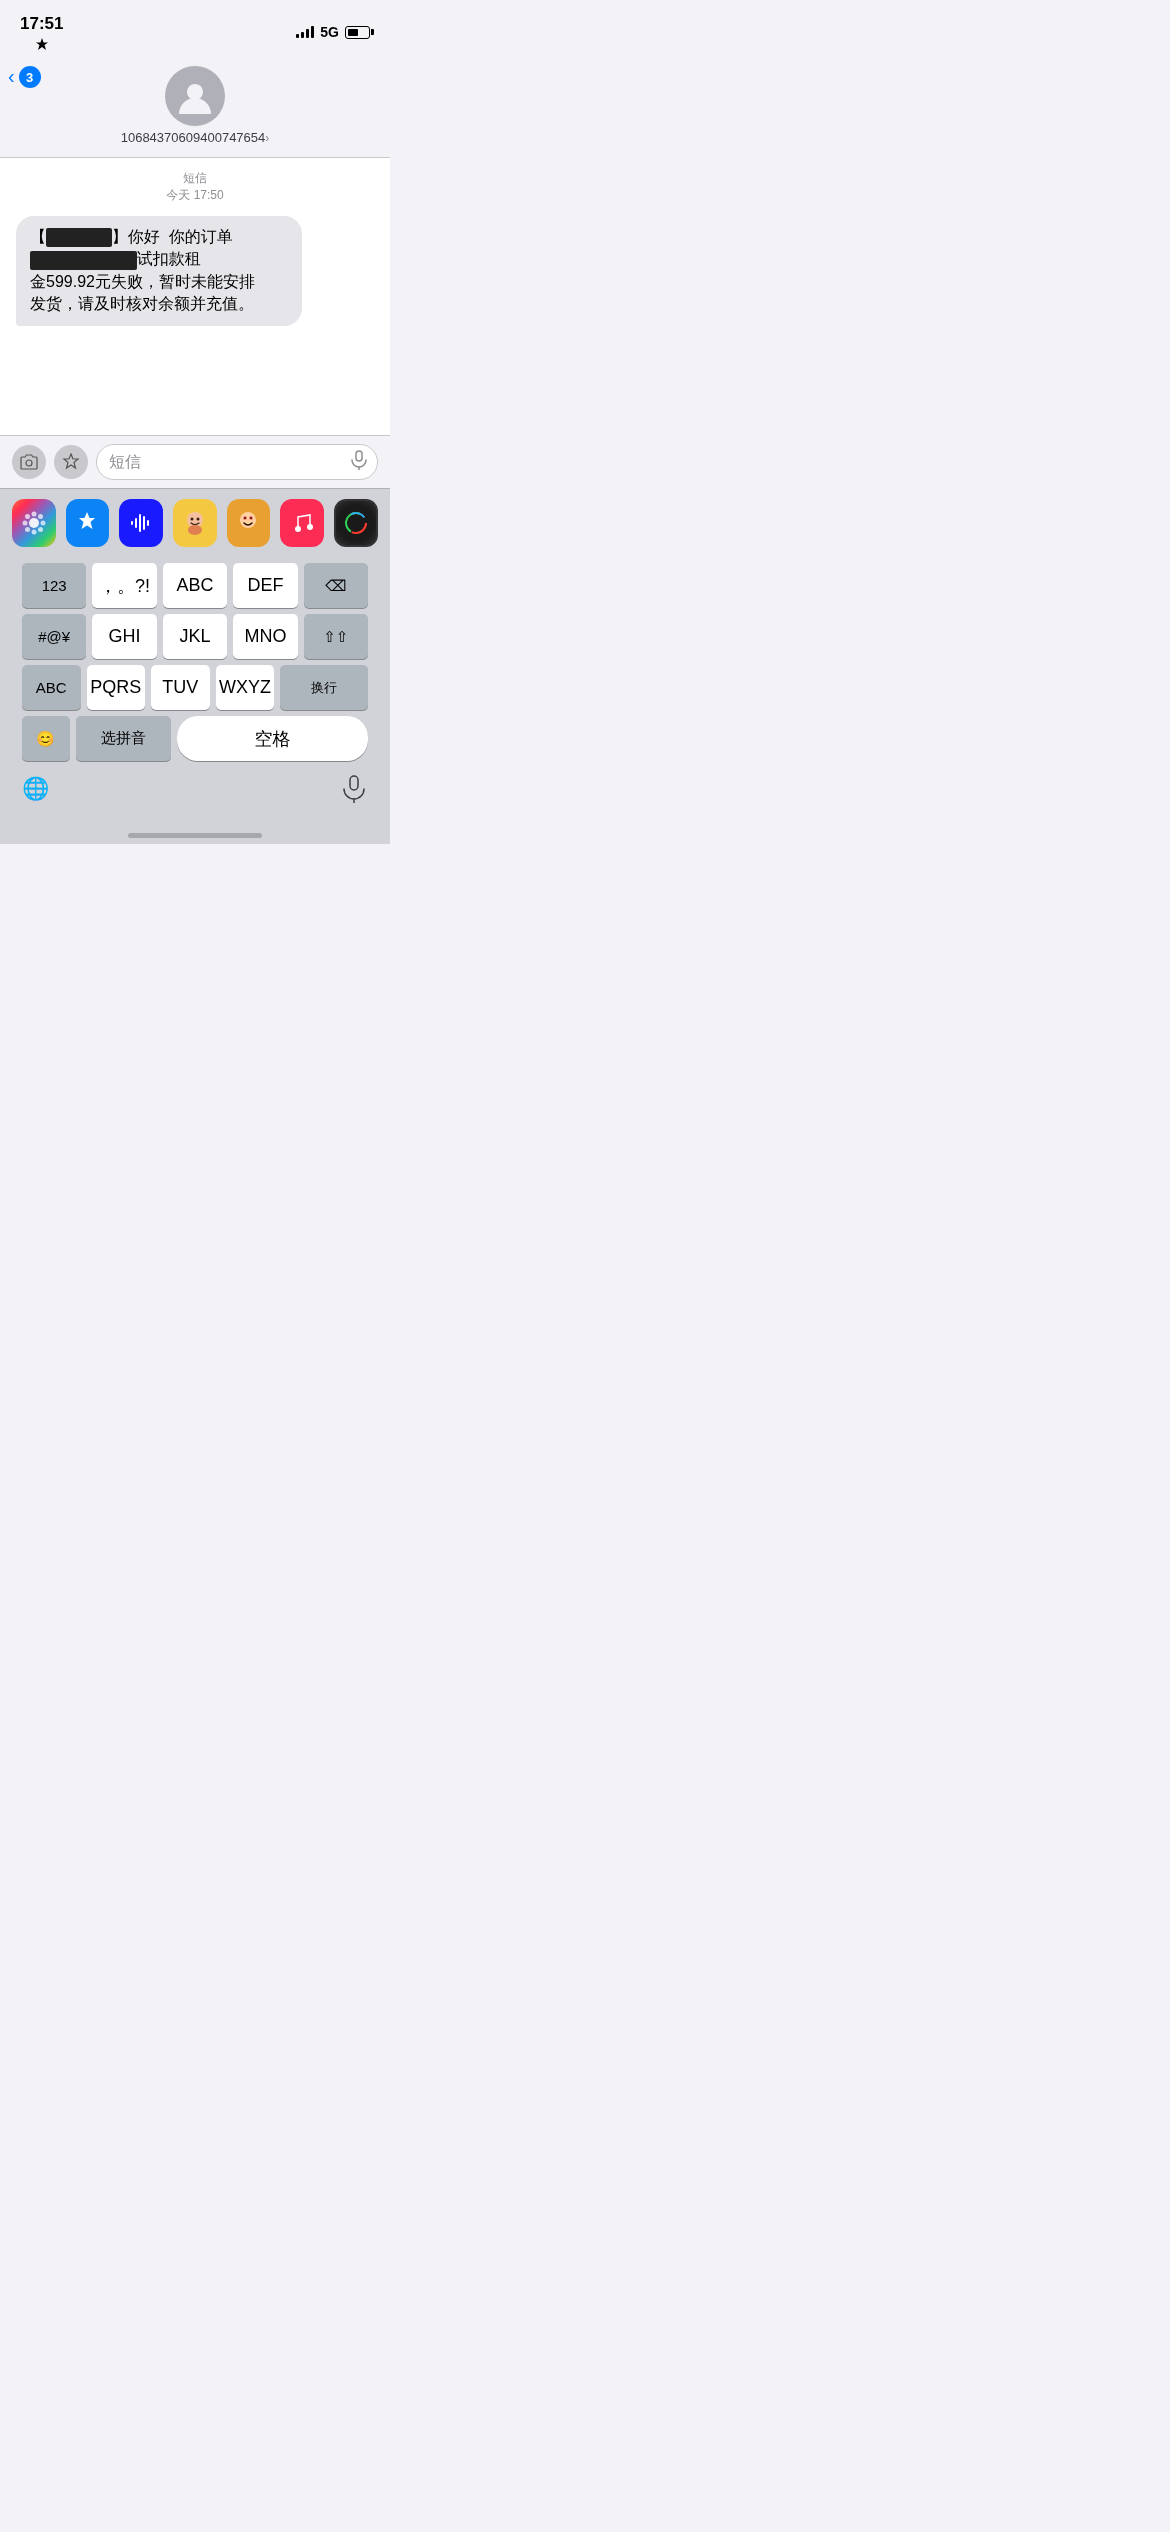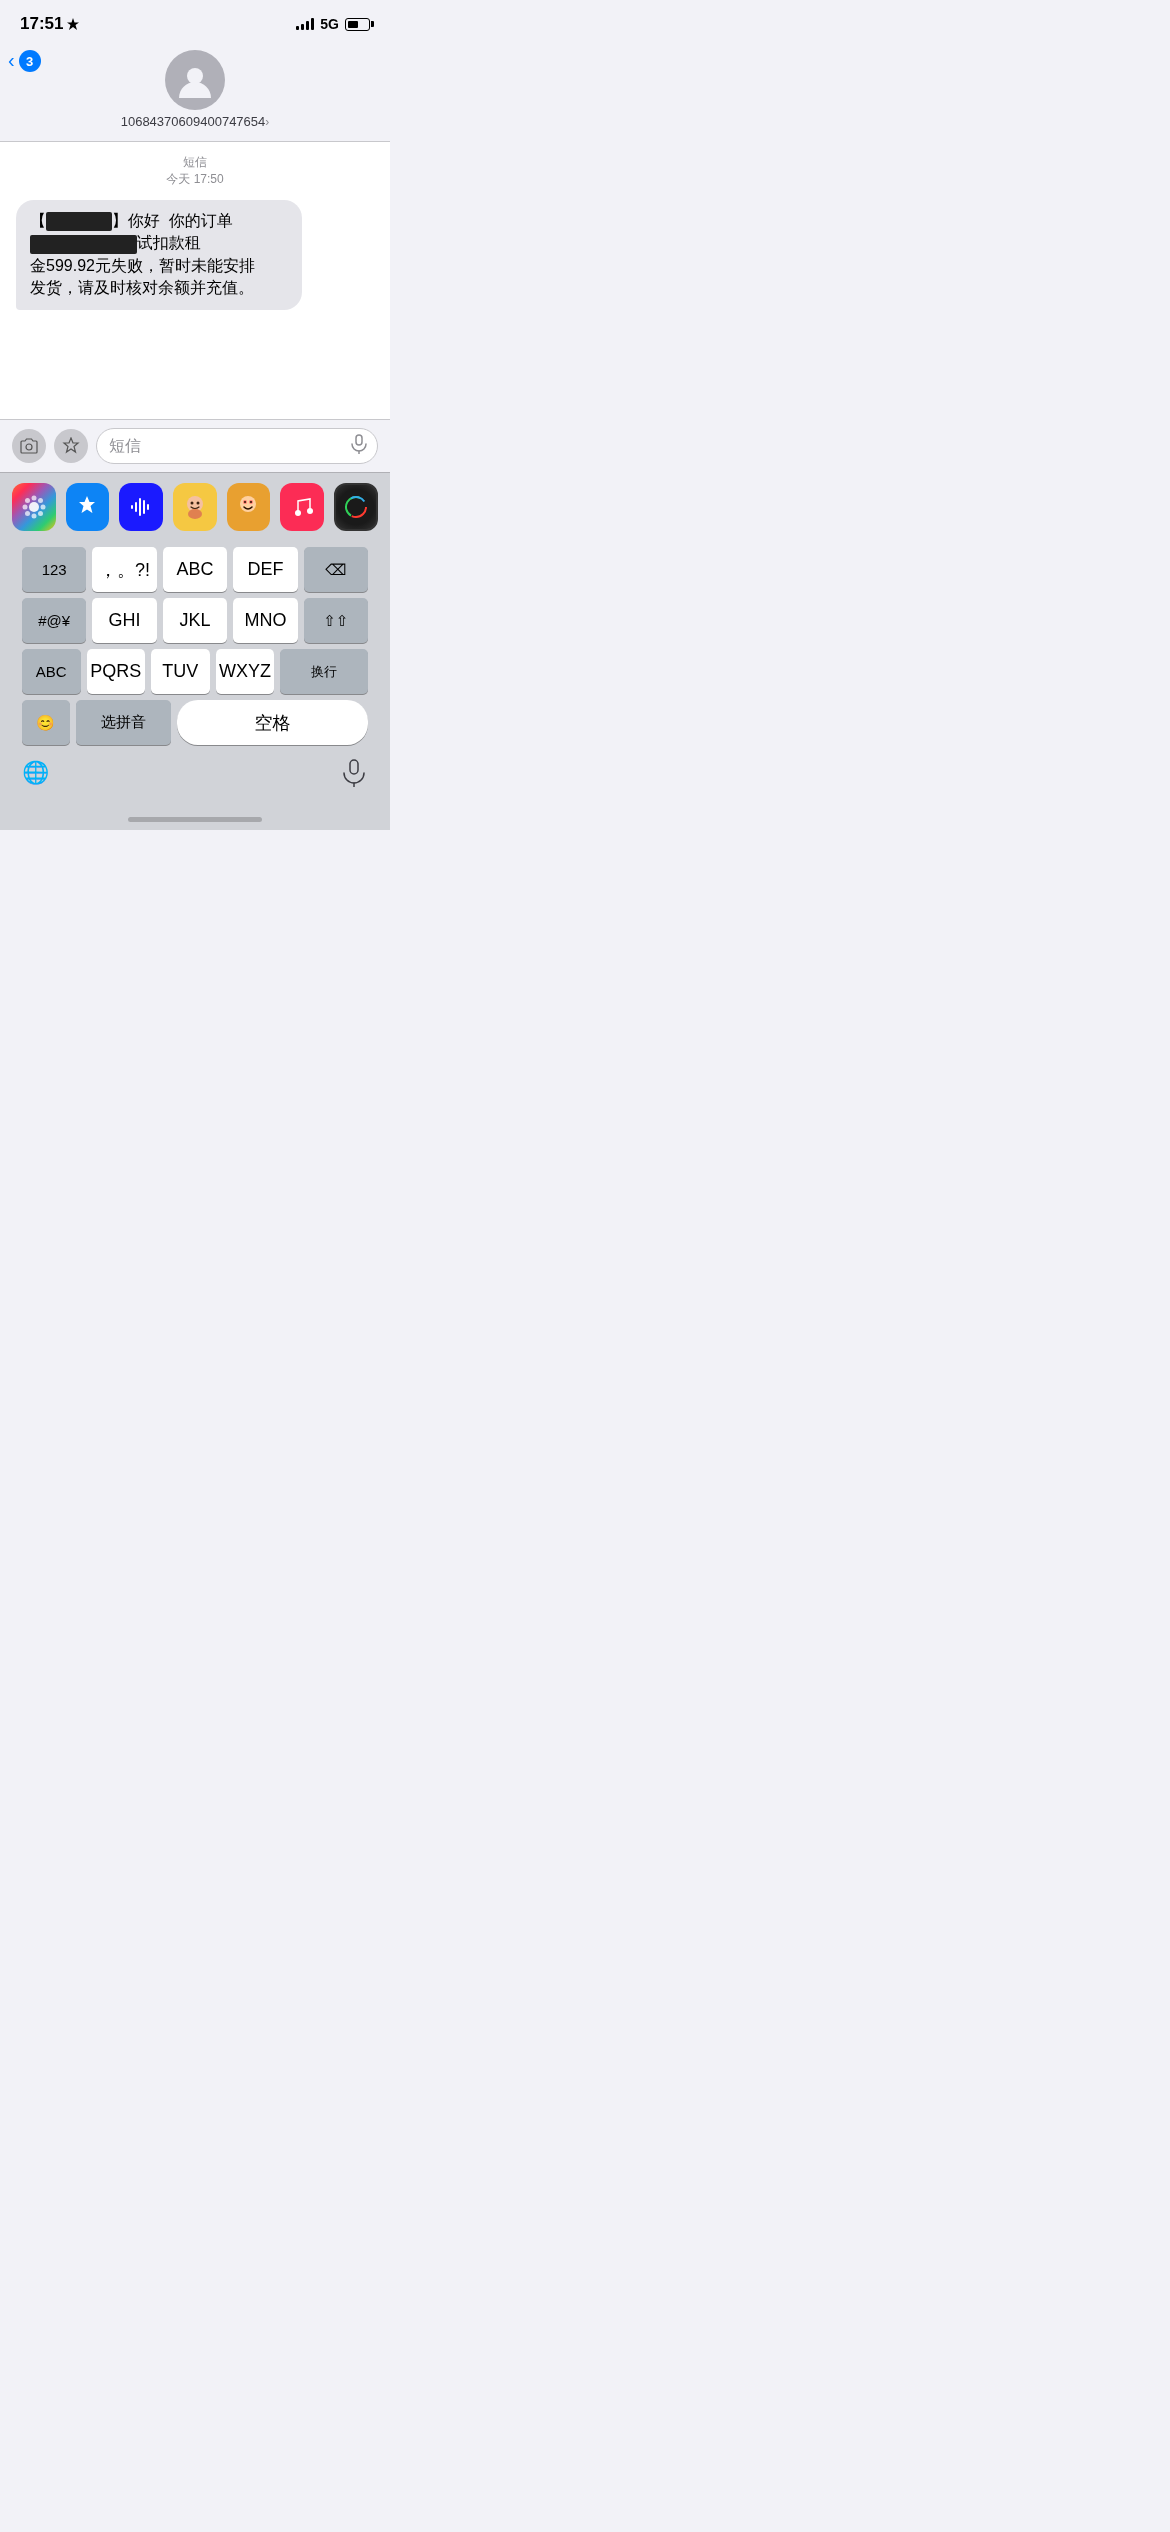--- a/index.html
+++ b/index.html
@@ -21,20 +21,21 @@
       padding: 14px 20px 8px;
       background: #f2f2f7;
     }
     .status-time {
       font-size: 17px;
       font-weight: 600;
       color: #000;
       display: flex;
       align-items: center;
       gap: 4px;
+      flex-direction: column;
     }
     .status-icons {
       display: flex;
       align-items: center;
       gap: 6px;
     }
     .signal-bars {
       display: flex;
       align-items: flex-end;
       gap: 2px;

